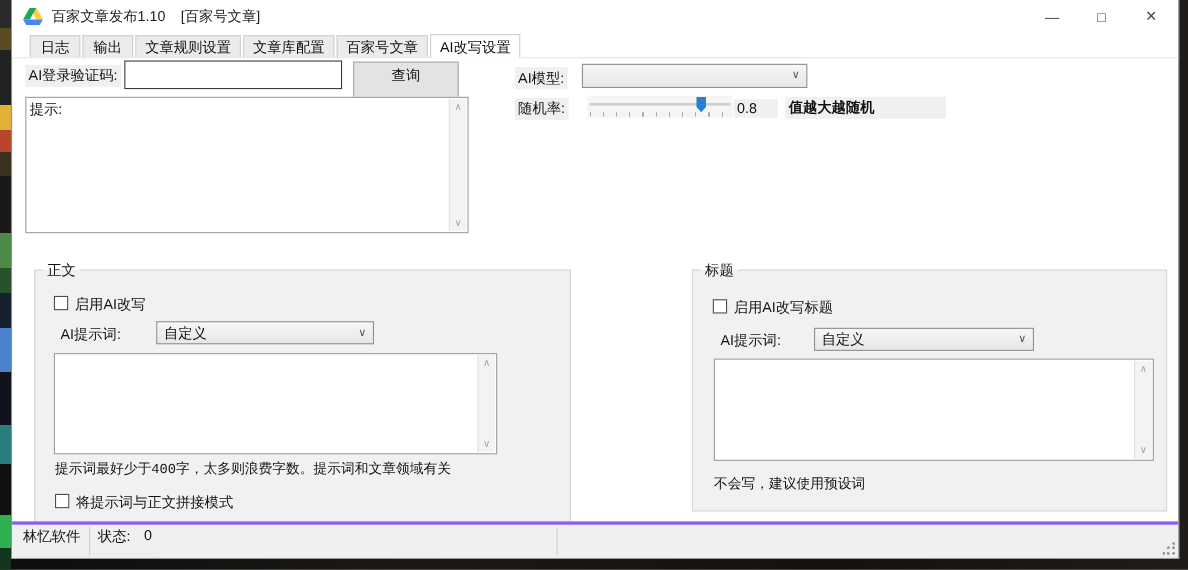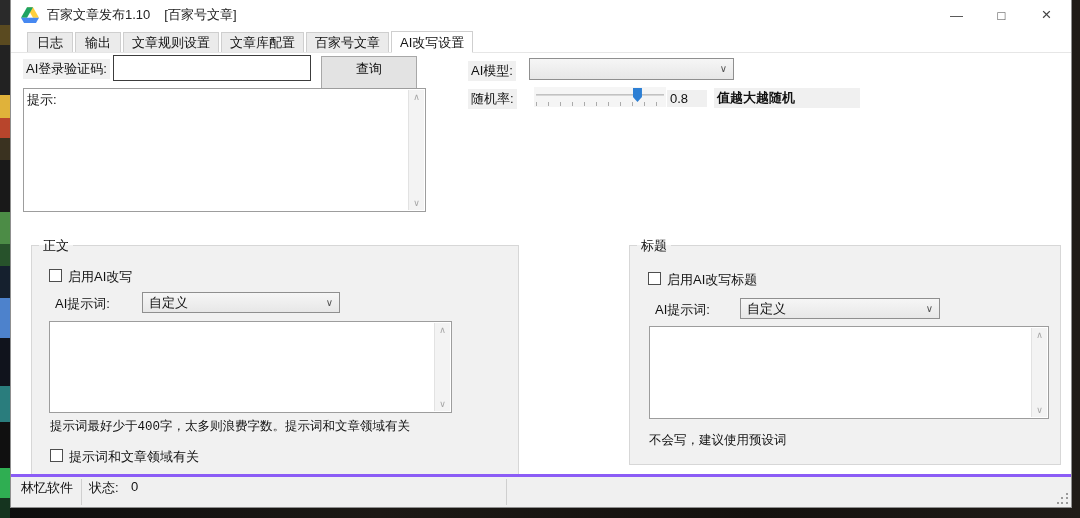--- a/index.html
+++ b/index.html
@@ -140,21 +140,21 @@
     </div>
     <div class="boxarea" style="left:17px; top:75px; width:403px; height:92px;">
       <div class="content"></div>
       <div class="vscroll">
         <span>∧</span>
         <span>∨</span>
       </div>
     </div>
     <div class="note" style="left:18px; top:172px;">提示词最好少于400字，太多则浪费字数。提示词和文章领域有关</div>
     <div class="cb" style="left:18px; top:203px;"></div>
-    <div class="cb-label" style="left:37px; top:202px;">提示词和文章领域有关</div>
+    <div class="cb-label" style="left:37px; top:202px;">将提示词与正文拼接模式</div>
   </div>
 
   <div class="groupbox" style="left:618px; top:245px; width:432px; height:220px;padding-left:44px;">
     <div class="legend">标题</div>
     <div class="cb" style="left:18px; top:26px;"></div>
     <div class="cb-label" style="left:37px; top:25px;">启用AI改写标题</div>
     <div class="cb-label" style="left:25px; top:55px;">AI提示词:</div>
     <div class="combo" style="left:110px; top:52px; width:200px; height:21px;">
       <span>自定义</span>
       <span class="chev">∨</span>

